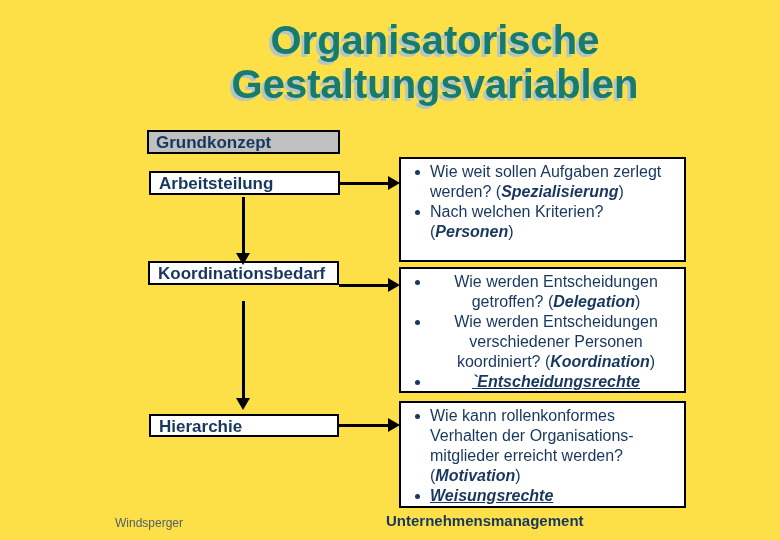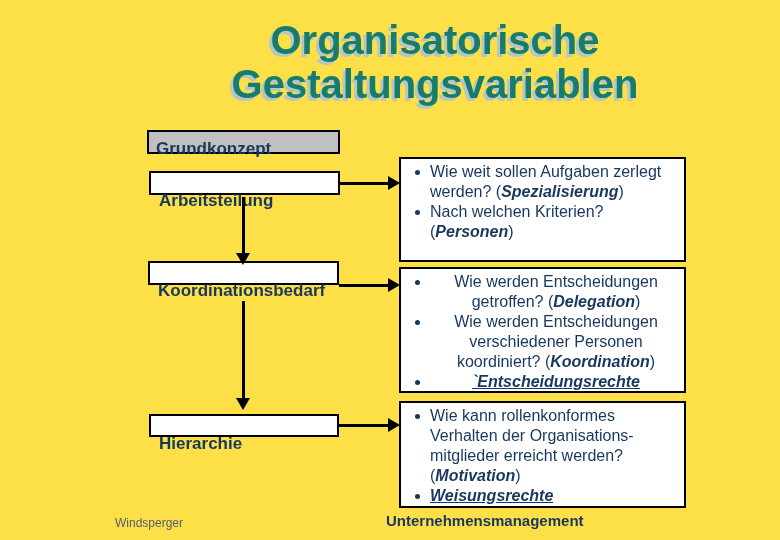--- a/index.html
+++ b/index.html
@@ -15,26 +15,26 @@
   }
   .title{
     position:absolute;left:95px;top:18px;width:680px;
     text-align:center;font-size:40px;font-weight:bold;line-height:44px;
     color:var(--teal);text-shadow:-3px 3px 0 var(--shadow);
     white-space:pre-line;
   }
   .hbox{
     position:absolute;box-sizing:border-box;border:2px solid #000;
     background:var(--header-fill);color:var(--navy);
-    font-weight:bold;font-size:17px;line-height:19px;padding:7px 0 0 7px;
+    font-weight:bold;font-size:17px;line-height:19px;padding:1px 0 0 7px;
   }
   .lbox{
     position:absolute;box-sizing:border-box;border:2px solid #000;
     background:#fff;color:var(--navy);
-    font-weight:bold;font-size:17px;line-height:19px;padding:18px 0 0 8px;
+    font-weight:bold;font-size:17px;line-height:19px;padding:1px 0 0 8px;
   }
   .rbox{
     position:absolute;box-sizing:border-box;border:2px solid #000;
     background:#fff;color:var(--navy);
     font-size:16px;line-height:20px;padding:3px 2px 0 12px;
   }
   .bullet-item{display:flex;align-items:flex-start;}
   .bullet-dot{
     flex:0 0 auto;width:5px;height:5px;border-radius:50%;
     background:var(--navy);margin:8px 10px 0 2px;

